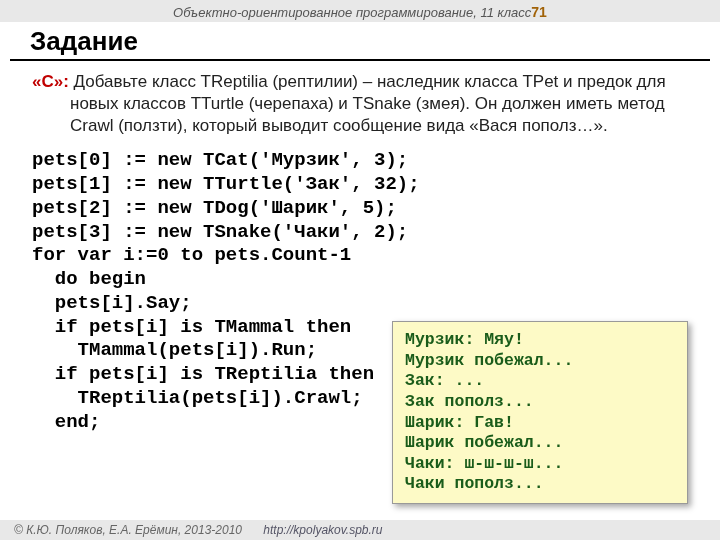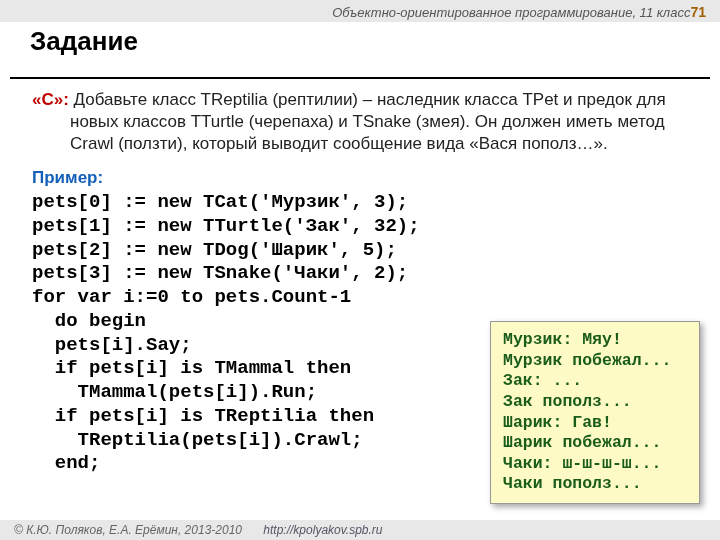--- a/index.html
+++ b/index.html
@@ -8,30 +8,30 @@
     height: 540px;
     background: #fff;
     font-family: Arial, sans-serif;
     position: relative;
     overflow: hidden;
   }
   .header-bar {
     background: #e8e8e8;
     padding: 4px 14px 2px 14px;
     display: flex;
-    justify-content: flex-end;
+    justify-content: center;
     align-items: center;
     font-size: 13px;
   }
   .header-bar .topic { font-style: italic; color: #555; }
   .header-bar .page { color: #a16207; font-weight: bold; font-size: 14px; }
   .title {
     font-size: 26px;
     font-weight: bold;
-    padding: 4px 20px 20px 20px;
+    padding: 4px 20px 2px 20px;
     border-bottom: 2px solid #000;
     margin: 0 10px 10px 10px;
   }
   .content {
     padding: 0 32px;
     font-size: 17px;
     line-height: 1.28;
     position: relative;
     color: #222;
   }
@@ -42,23 +42,23 @@
     font-family: "Courier New", monospace;
     font-size: 19px;
     font-weight: bold;
     white-space: pre;
     line-height: 1.25;
     color: #000;
     margin-top: 2px;
   }
   .output-box {
     position: absolute;
-    right: 20px;
+    right: 32px;
     bottom: 36px;
-    width: 210px;
+    width: 296px;
     background: #fdfac6;
     border: 1px solid #999;
     box-shadow: 3px 3px 6px rgba(0,0,0,0.35);
     padding: 8px 12px;
     font-family: "Courier New", monospace;
     font-size: 16.5px;
     font-weight: bold;
     color: #1a5c1a;
     line-height: 1.25;
     white-space: pre;
@@ -83,21 +83,20 @@
   <span class="topic">Объектно-ориентированное программирование, 11 класс</span>
   <span class="page">71</span>
 </div>
 
 <div class="title">Задание</div>
 
 <div class="content">
   <div class="task-text">
     <span class="task-label">«C»:</span><span> Добавьте класс TReptilia (рептилии) – наследник класса TPet и предок для новых классов TTurtle (черепаха) и TSnake (змея). Он должен иметь метод Crawl (ползти), который выводит сообщение вида «Вася пополз…».</span>
   </div>
-  <div class="example-label">Пример:</div>
   <div class="code">pets[0] := new TCat('Мурзик', 3);
 pets[1] := new TTurtle('Зак', 32);
 pets[2] := new TDog('Шарик', 5);
 pets[3] := new TSnake('Чаки', 2);
 for var i:=0 to pets.Count-1
   do begin
   pets[i].Say;
   if pets[i] is TMammal then
     TMammal(pets[i]).Run;
   if pets[i] is TReptilia then

